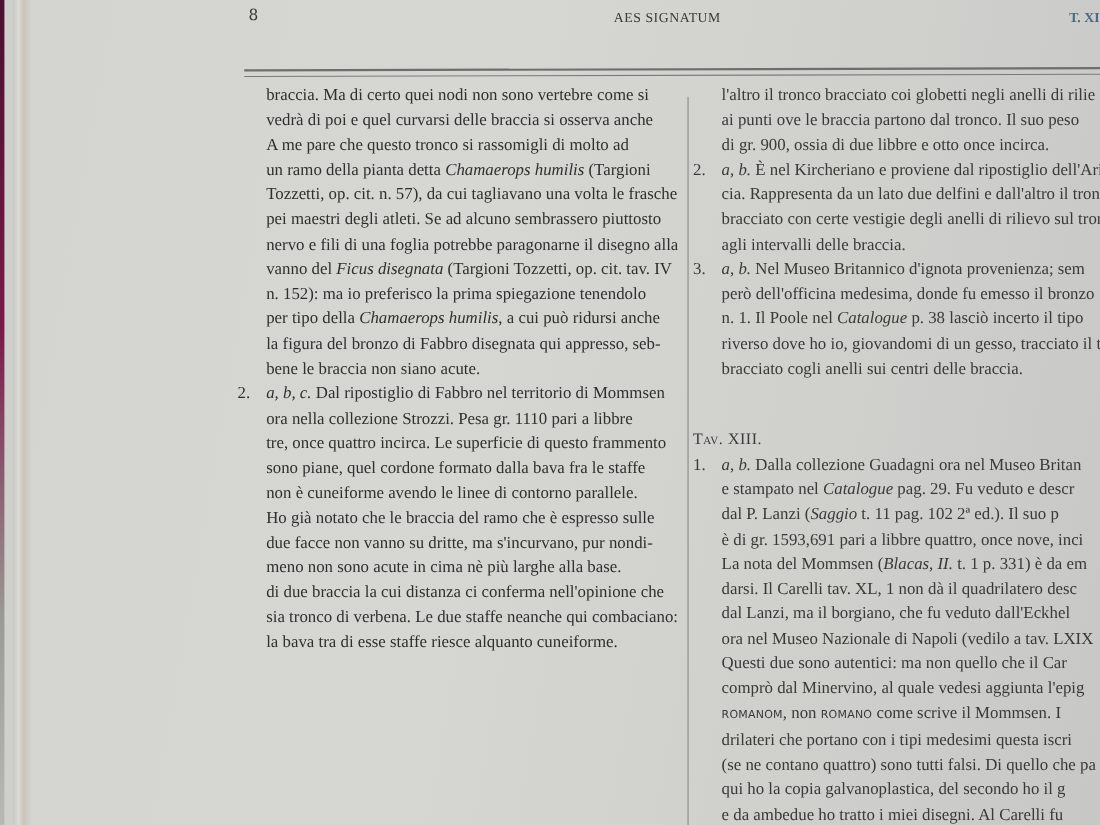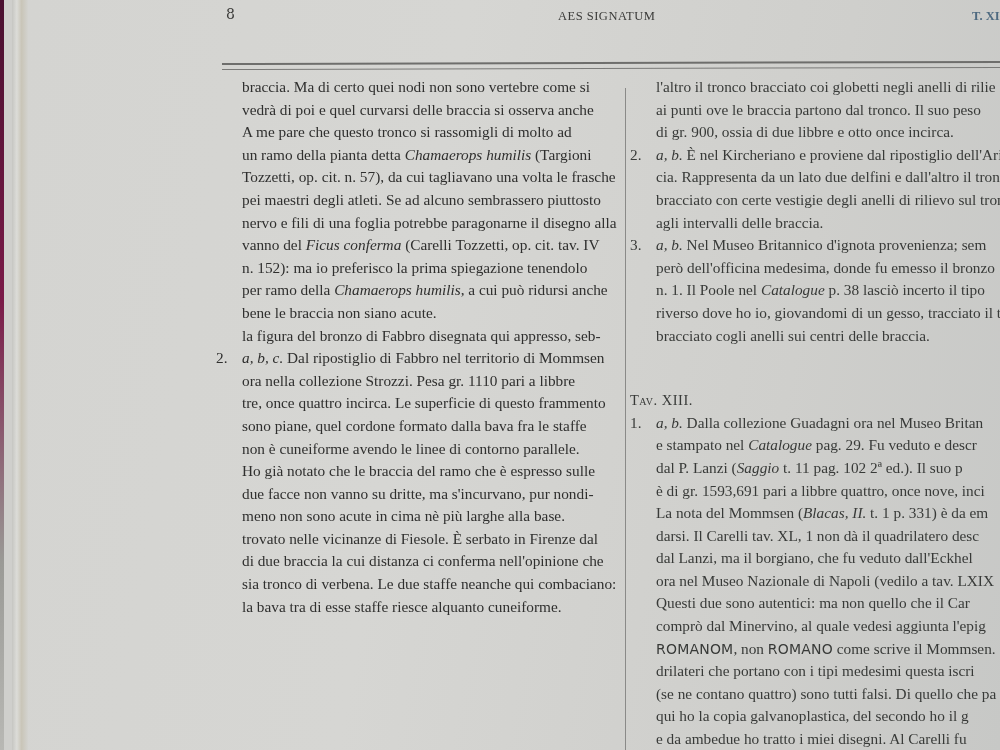--- a/index.html
+++ b/index.html
@@ -54,21 +54,21 @@
     .col.left { left: 188px; width: 400px; }
     .col.right { left: 602px; width: 420px; color: #383a38; }
     .line { white-space: nowrap; display: block; }
     .indent { padding-left: 26px; }
     .lbl { display: inline-block; width: 26px; margin-left: 0; }
     .it { font-style: italic; }
     .sc { font-variant: small-caps; letter-spacing: 0.5px; }
     .heading { display: block; margin-top: 6px; font-size: 14.5px; }
     .gap-lg { height: 58px; }
     .gap-md { height: 36px; }
-    .sans-caps { font-family: "DejaVu Sans", sans-serif; font-size: 14px; letter-spacing: 0.2px; }
+    .sans-caps { font-family: "DejaVu Sans", sans-serif; font-size: 10px; letter-spacing: 0.2px; }
   </style>
 </head>
 <body>
 
 <div class="book-edge"></div>
 <div class="page-fold"></div>
 
 <div class="page">
 
   <div class="running-head">
@@ -80,36 +80,35 @@
   <div class="col-rule"></div>
 
   <div class="col left">
     <span class="line indent">braccia. Ma di certo quei nodi non sono vertebre come si</span>
     <span class="line indent">vedrà di poi e quel curvarsi delle braccia si osserva anche</span>
     <span class="line indent">A me pare che questo tronco si rassomigli di molto ad</span>
     <span class="line indent"><span>un ramo della pianta detta </span><span class="it">Chamaerops humilis</span><span> (Targioni</span></span>
     <span class="line indent">Tozzetti, op. cit. n. 57), da cui tagliavano una volta le frasche</span>
     <span class="line indent">pei maestri degli atleti. Se ad alcuno sembrassero piuttosto</span>
     <span class="line indent">nervo e fili di una foglia potrebbe paragonarne il disegno alla</span>
-    <span class="line indent"><span>vanno del </span><span class="it">Ficus conferma</span><span> (Carelli Tozzetti, op. cit. tav. IV</span></span>
+    <span class="line indent"><span>vanno del </span><span class="it">Ficus disegnata</span><span> (Targioni Tozzetti, op. cit. tav. IV</span></span>
     <span class="line indent">n. 152): ma io preferisco la prima spiegazione tenendolo</span>
-    <span class="line indent"><span>per ramo della </span><span class="it">Chamaerops humilis</span><span>, a cui può ridursi anche</span></span>
+    <span class="line indent"><span>per tipo della </span><span class="it">Chamaerops humilis</span><span>, a cui può ridursi anche</span></span>
+    <span class="line indent">la figura del bronzo di Fabbro disegnata qui appresso, seb-</span>
     <span class="line indent">bene le braccia non siano acute.</span>
-    <span class="line indent">la figura del bronzo di Fabbro disegnata qui appresso, seb-</span>
 
     <span class="line"><span class="lbl">2.</span><span class="it">a, b, c.</span><span> Dal ripostiglio di Fabbro nel territorio di Mommsen</span></span>
     <span class="line indent">ora nella collezione Strozzi. Pesa gr. 1110 pari a libbre</span>
     <span class="line indent">tre, once quattro incirca. Le superficie di questo frammento</span>
     <span class="line indent">sono piane, quel cordone formato dalla bava fra le staffe</span>
     <span class="line indent">non è cuneiforme avendo le linee di contorno parallele.</span>
     <span class="line indent">Ho già notato che le braccia del ramo che è espresso sulle</span>
     <span class="line indent">due facce non vanno su dritte, ma s'incurvano, pur nondi-</span>
     <span class="line indent">meno non sono acute in cima nè più larghe alla base.</span>
 
-    <span class="line indent">trovato nelle vicinanze di Fiesole. È serbato in Firenze dal</span>
     <span class="line indent">di due braccia la cui distanza ci conferma nell'opinione che</span>
     <span class="line indent">sia tronco di verbena. Le due staffe neanche qui combaciano:</span>
     <span class="line indent">la bava tra di esse staffe riesce alquanto cuneiforme.</span>
 
     <div class="gap-lg"></div>
 
   </div>
 
   <div class="col right">
     <span class="line indent">l'altro il tronco bracciato coi globetti negli anelli di rilie</span>

